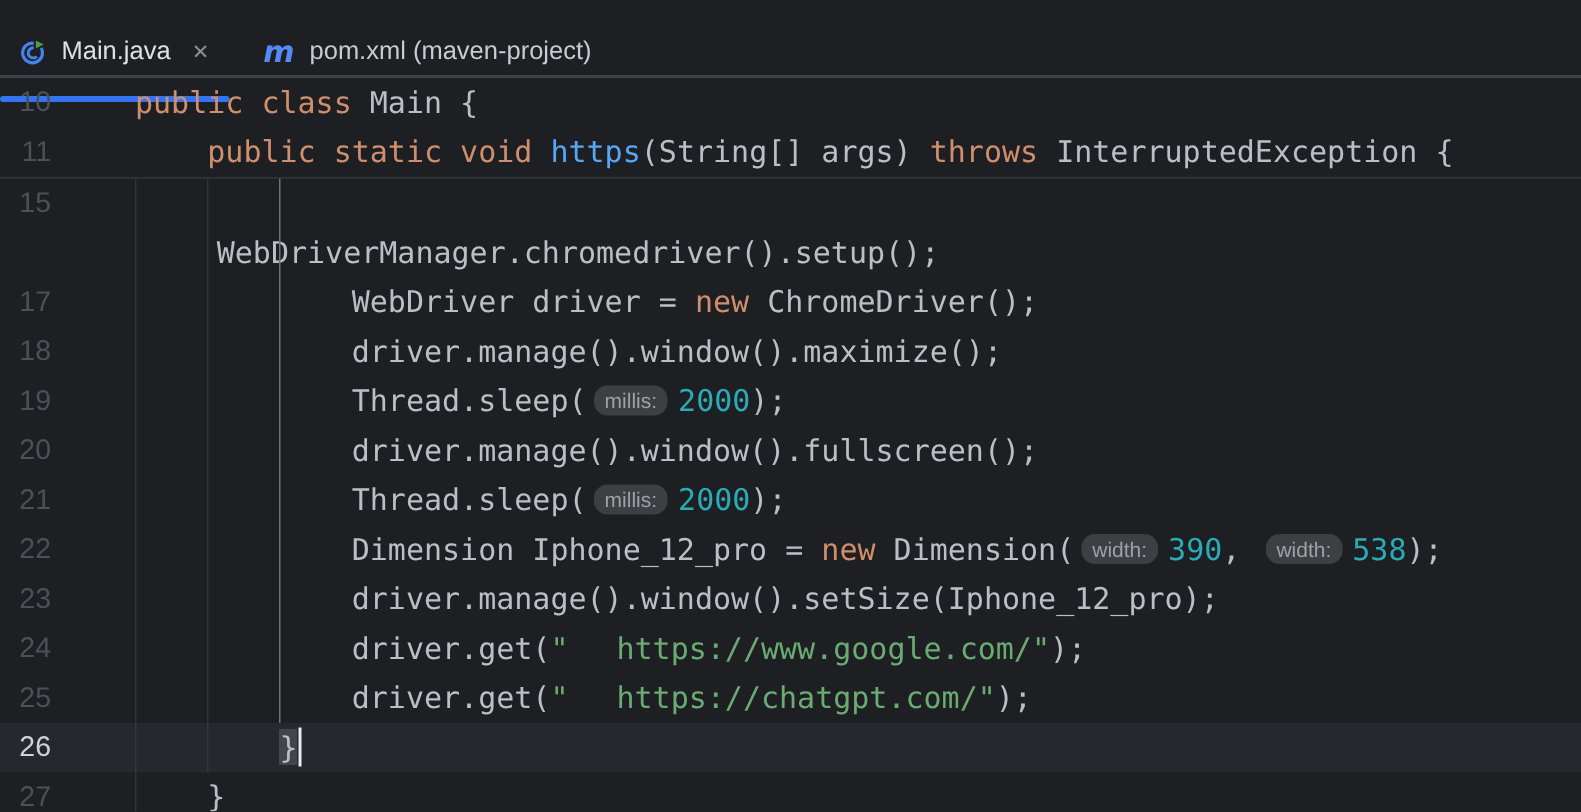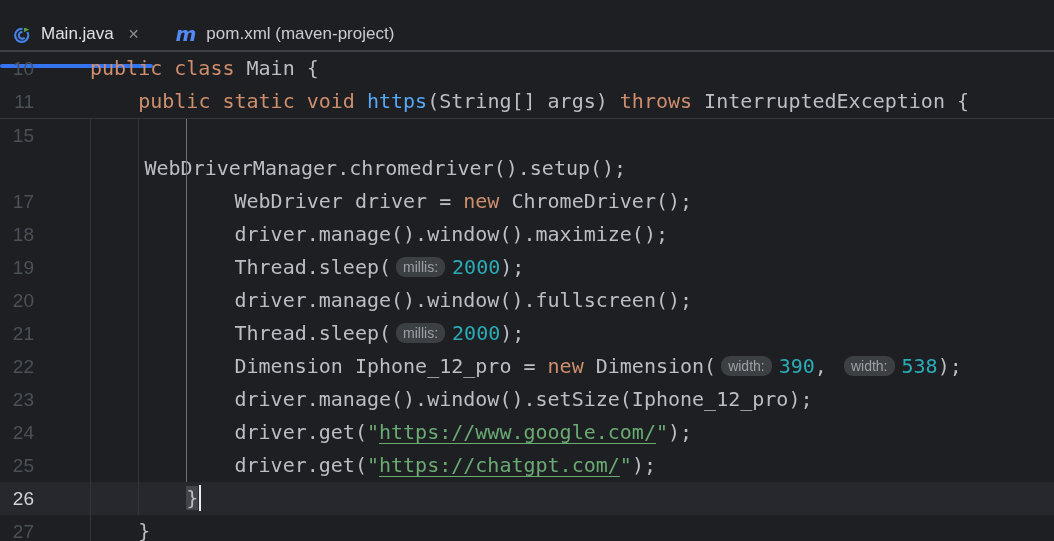--- a/index.html
+++ b/index.html
@@ -87,22 +87,22 @@
     font-family:"DejaVu Sans Mono",monospace;font-size:20px;
     color:var(--plain);position:relative;z-index:2;text-align:center;
   }
   .tok-kw{color:var(--keyword)}
   .tok-pl{color:var(--plain)}
   .tok-sm{color:var(--plain);}
   .tok-md{color:var(--method-decl)}
   .tok-num{color:var(--number)}
   .tok-str{color:var(--string)}
   .tok-url{
-    color:var(--string);text-decoration:underline;
-    text-underline-offset:4px;text-decoration-thickness:1px;
+    color:var(--string);
+    text-underline-offset:4px;text-decoration-thickness:1px;margin-left:32px;
   }
   .tok-inlay{
     display:inline-block;background:var(--inlay-bg);color:var(--inlay-text);
     font-family:"Liberation Sans",sans-serif;font-size:14px;line-height:20px;
     padding:0 7px;border-radius:9px;margin:0 7px 0 5px;
     vertical-align:2px;
   }
   .tok-brace{background:var(--brace-highlight-bg)}
   .caret{
     display:inline-block;width:2px;height:26px;background:#ebecf0;

